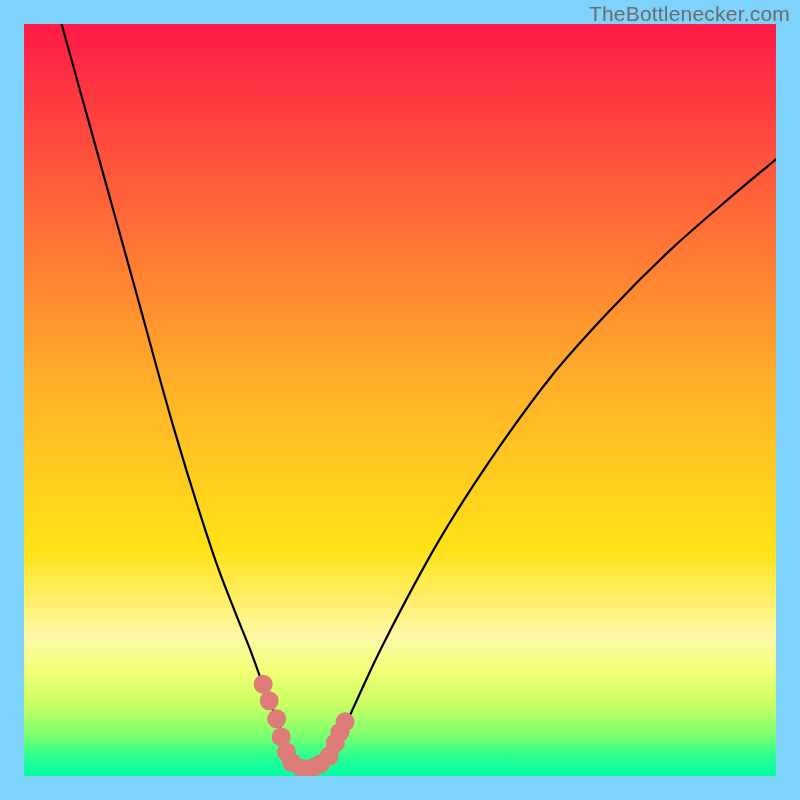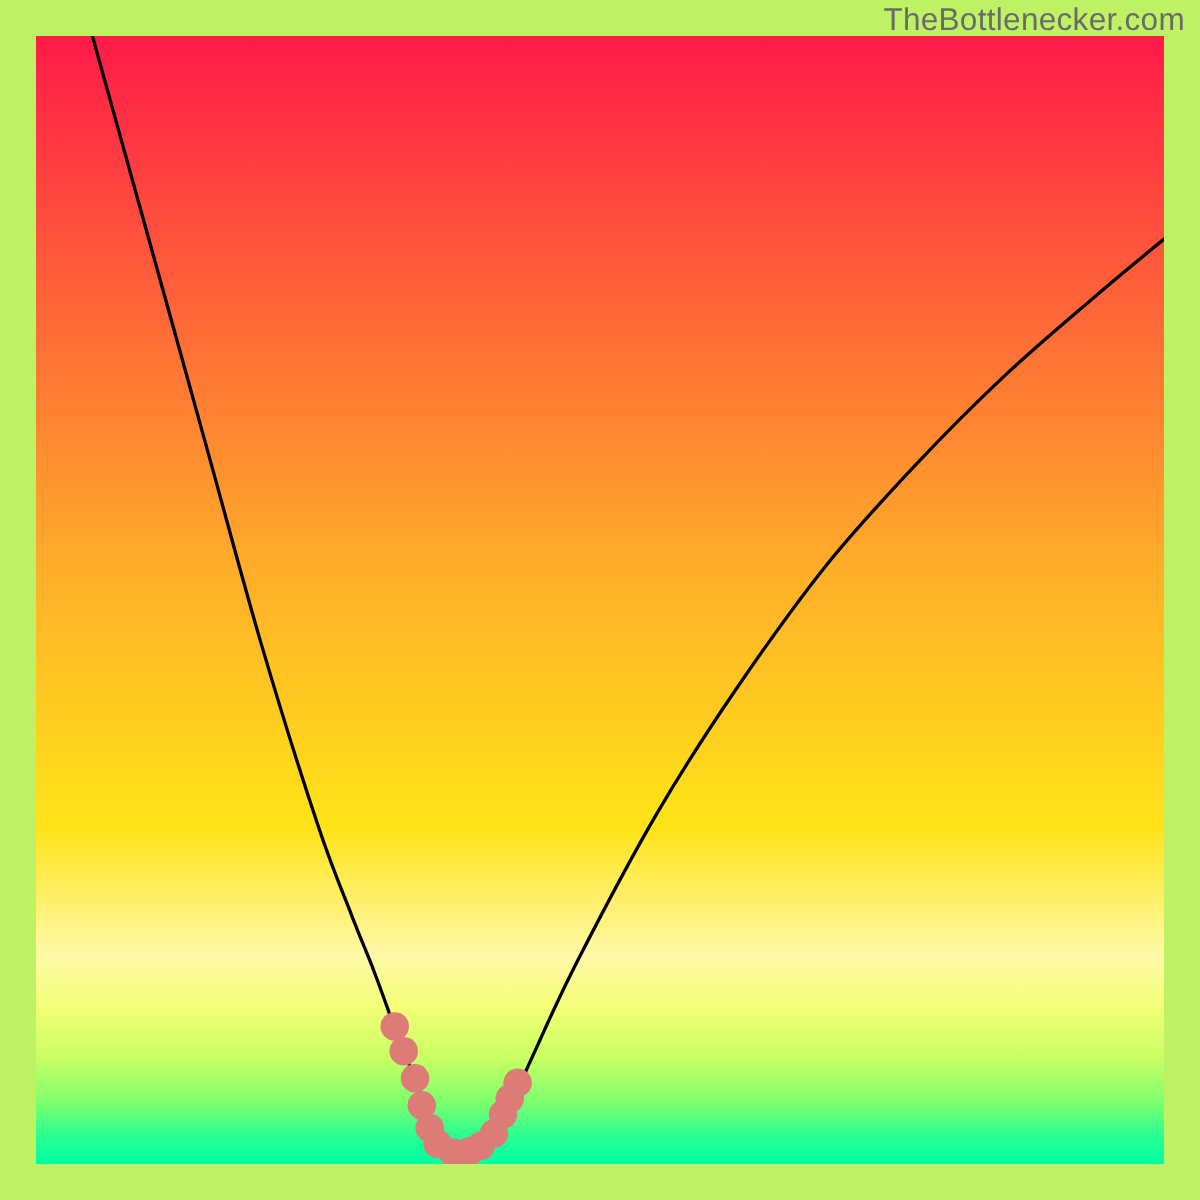--- a/index.html
+++ b/index.html
@@ -10,21 +10,21 @@
     background: #000;
     overflow: hidden;
     font-family: Arial, Helvetica, sans-serif;
   }
   .frame {
     position: absolute;
     top: 0;
     left: 0;
     width: 800px;
     height: 800px;
-    background: #bef264;
+    background: #7dd3fc;
   }
   .plot {
     position: absolute;
     top: 24px;
     left: 24px;
     width: 752px;
     height: 752px;
   }
   .watermark {
     position: absolute;

